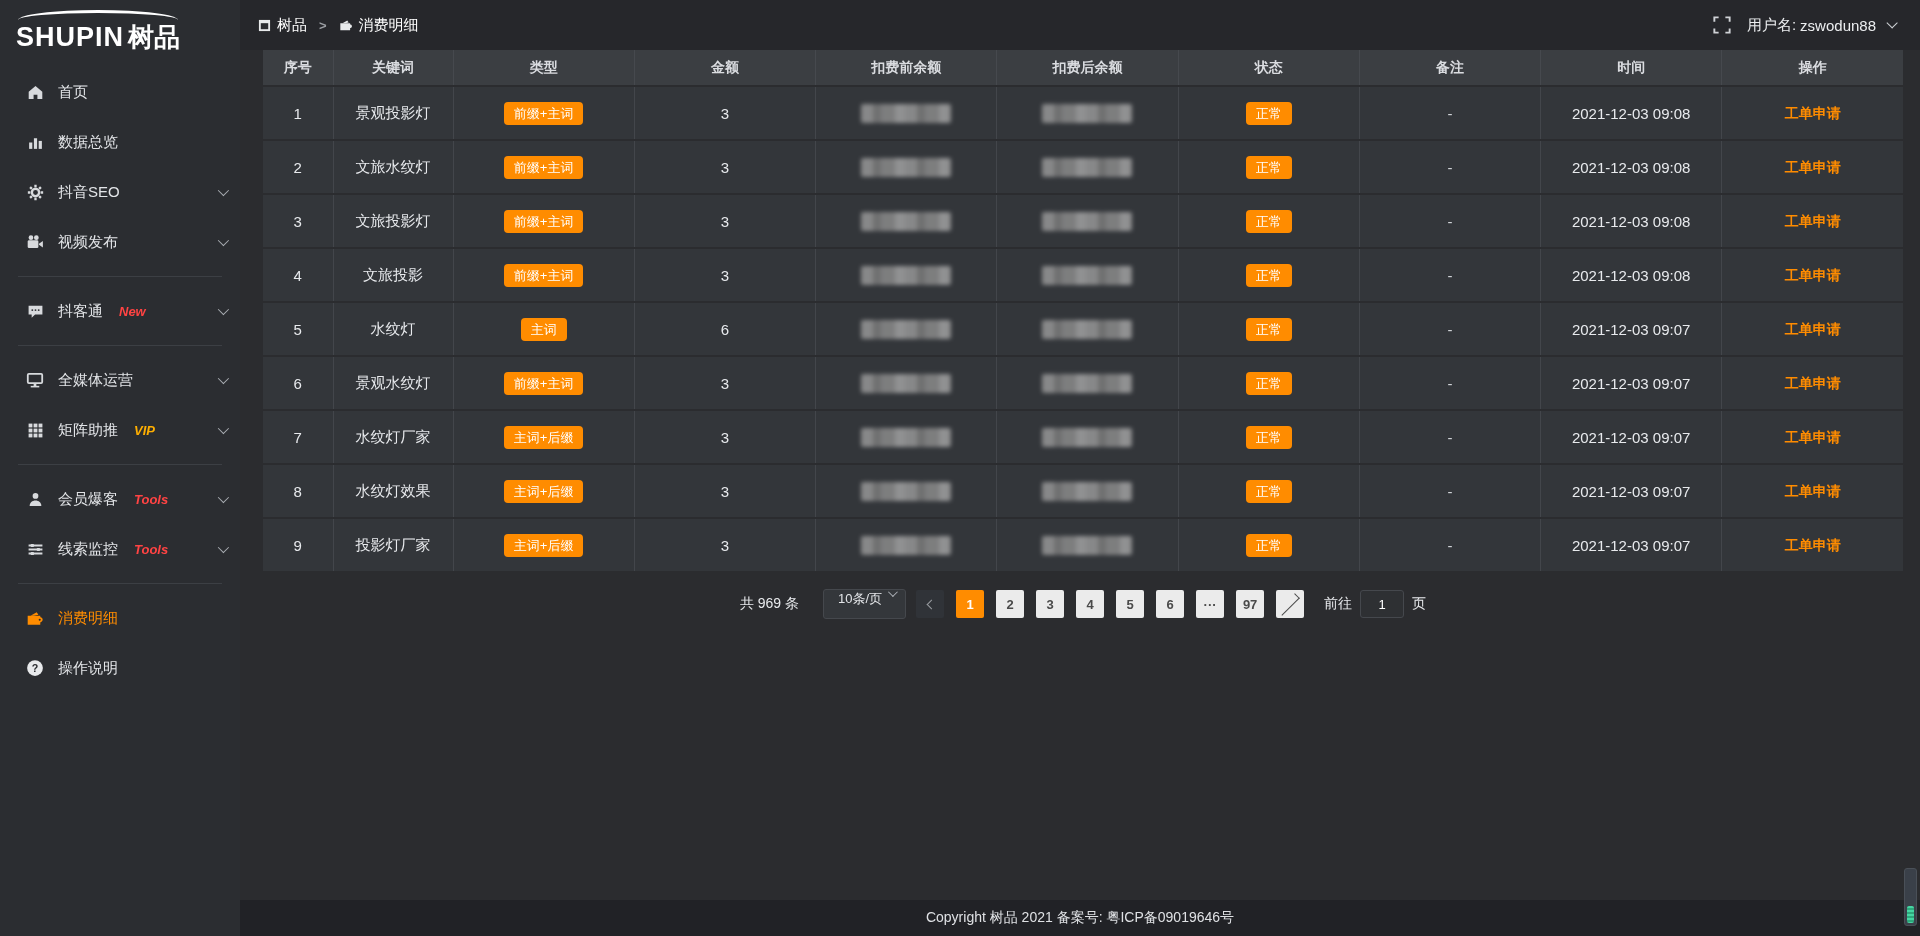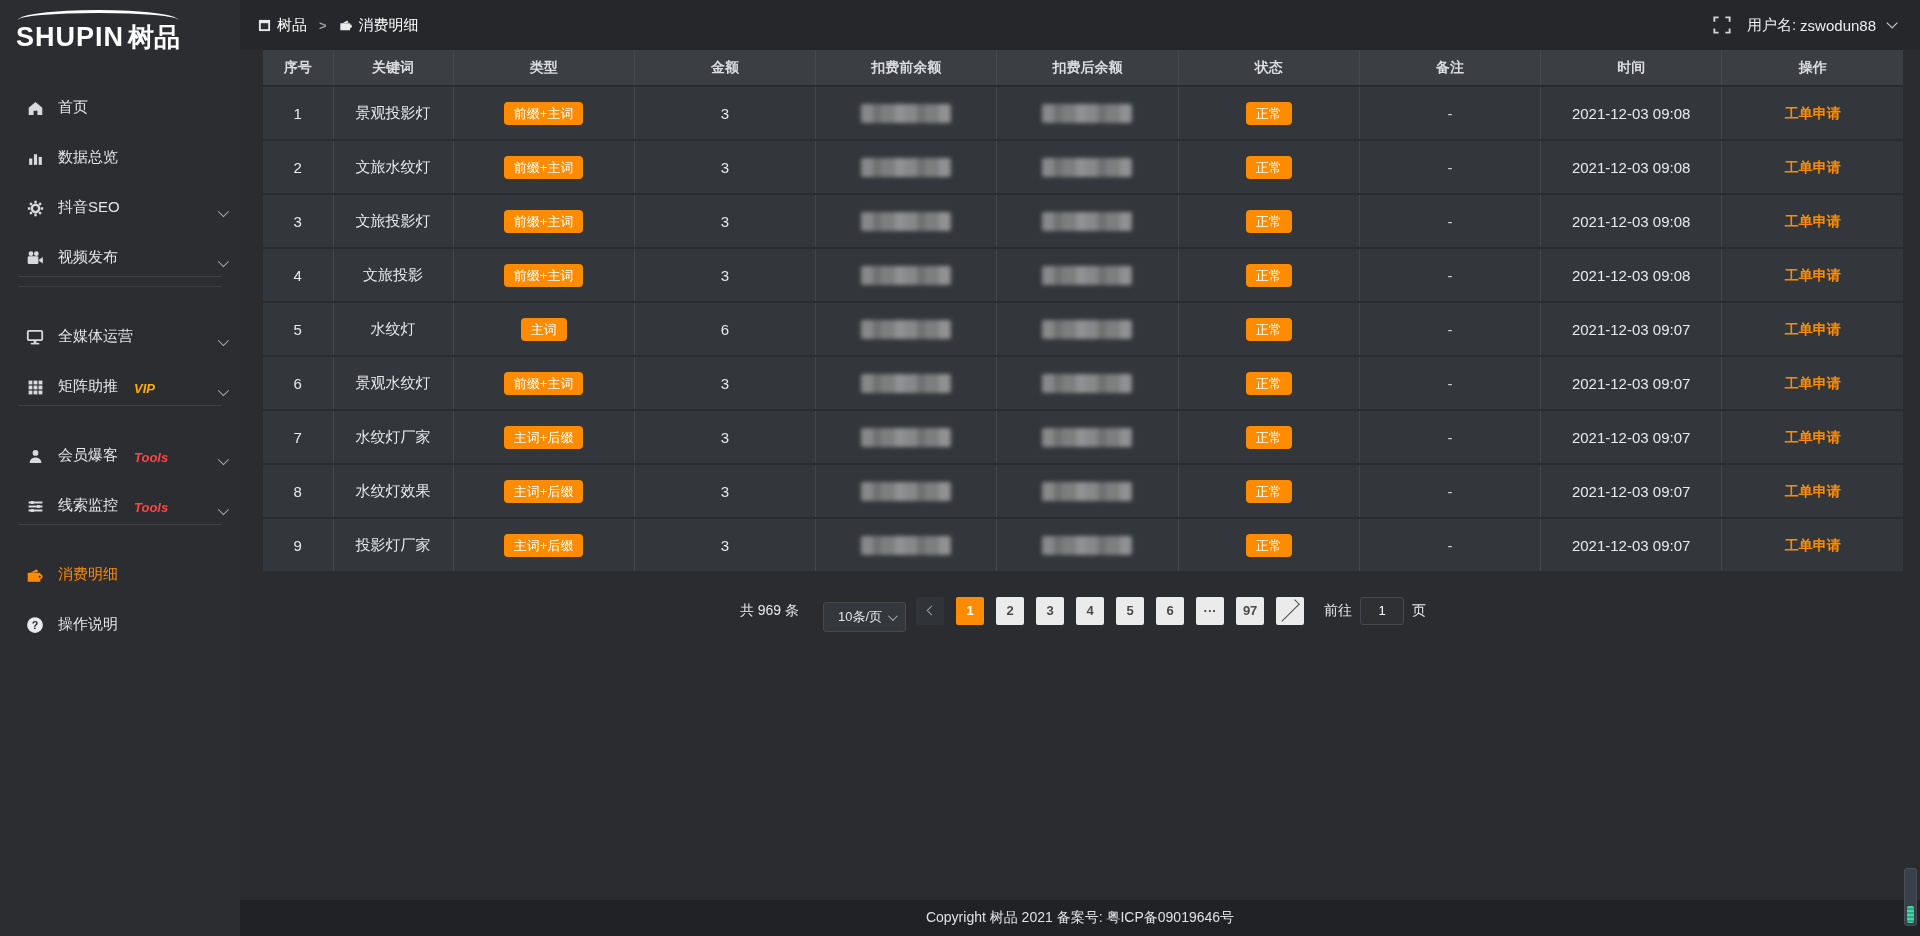--- a/index.html
+++ b/index.html
@@ -9,21 +9,21 @@
     background:#2b2c2f; color:#e6e8ea; display:flex;
   }
   
   .sidebar { width:240px; min-width:240px; height:936px; background:#2b2d31; display:flex; flex-direction:column; }
   .logo { padding:10px 16px 4px 16px; cursor:pointer; }
   .logo-arc { width:160px; height:10px; border-top:3px solid #fff; border-radius:50% 50% 0 0/100% 100% 0 0; margin-left:2px; }
   .logo-text { display:flex; align-items:baseline; gap:4px; }
   .logo-en { font-size:27px; font-weight:800; letter-spacing:1px; color:#fff; }
   .logo-cn { font-size:26px; font-weight:800; color:#fff; }
   .menu { flex:1; padding-top:8px; }
-  .menu-item { height:50px; display:flex; align-items:flex-end; padding:0 14px 0 26px; cursor:pointer; position:relative; }
+  .menu-item { height:50px; display:flex; align-items:center; padding:0 14px 0 26px; cursor:pointer; position:relative; }
   .menu-item .icon { width:18px; height:18px; margin-right:14px; display:inline-flex; align-items:center; justify-content:center; flex:none; }
   .menu-item .label { font-size:15px; color:#e3e5e8; }
   .menu-item.active .label { color:#ff8c00; }
   .badge { font-size:13px; font-style:italic; font-weight:bold; margin-left:16px; }
   .badge-red { color:#ff4343; }
   .badge-gold { color:#ffaf00; }
   .chev { margin-left:auto; width:8px; height:8px; border-right:1.6px solid #a9adb3; border-bottom:1.6px solid #a9adb3; transform:rotate(45deg) translateY(-2px); }
   .divider { height:1px; background:#3c3f44; margin:9px 18px; }
   
   .right { flex:1; display:flex; flex-direction:column; height:936px; }
@@ -46,21 +46,21 @@
   tbody td { height:54px; background:#33363a; text-align:center; font-size:15px; color:#e8eaed; border-right:1px solid #43464b; border-bottom:2px solid #2b2c2f; }
   tbody td:last-child { border-right:none; }
   .tag { display:inline-block; background:#ff8c00; color:#fff; font-size:13px; padding:5px 10px; border-radius:4px; line-height:1; }
   .blur-block { width:90px; height:19px; margin:0 auto; border-radius:2px; filter:blur(2px); opacity:.8;
     background:repeating-linear-gradient(90deg,#9d9d9d 0 12px,#7f7f7f 12px 20px,#909090 20px 34px,#a8a8a8 34px 44px); }
   .action-link { color:#ff8c00; font-size:14px; font-weight:700; cursor:pointer; }
   .remark { color:#cfd2d6; }
   
   .pager { margin-top:16px; display:flex; align-items:center; justify-content:center; gap:8px; font-size:14px; color:#e8eaed; }
   .pager .total { margin-right:16px; }
-  .psize { display:flex; align-items:center; gap:6px; background:#34373b; border:1px solid #45484d; border-radius:3px; height:30px; padding:0 10px 0 14px; font-size:13px; color:#e3e5e8; cursor:pointer;margin-top:13px; }
+  .psize { display:flex; align-items:flex-start; gap:6px; background:#34373b; border:1px solid #45484d; border-radius:3px; height:30px; padding:0 10px 0 14px; font-size:13px; color:#e3e5e8; cursor:pointer; }
   .psize .chev { margin:0; transform:rotate(45deg) translateY(-2px); width:7px; height:7px; }
   .pbtn { min-width:28px; height:28px; border-radius:2px; background:#ebebeb; color:#4a4a4a; font-size:13px; font-weight:600; display:inline-flex; align-items:center; justify-content:center; cursor:pointer; margin:0 2px; }
   .pbtn.active { background:#ff8c00; color:#fff; }
   .pbtn.dark { background:#303338; color:#9a9da2; }
   .arrow { width:7px; height:7px; border-right:1.6px solid currentColor; border-bottom:1.6px solid currentColor; }
   .arrow.left { transform:rotate(135deg); margin-left:3px; }
   .arrow.right { transform:rotate(-45deg); margin-right:3px; }
   .goto { display:flex; align-items:center; gap:8px; margin-left:10px; }
   .goto input { width:44px; height:28px; background:#2e3033; border:1px solid #45484d; border-radius:3px; color:#fff; text-align:center; font-size:13px; font-family:inherit; }
   
@@ -131,20 +131,35 @@
             </g>
           </svg>
         </span>
       <span class="label">视频发布</span>
       <span class="chev"></span>
     </div>
 
     <div class="divider"></div>
 
 
+    <div class="menu-item">
+      <span class="icon">
+          <svg width="17" height="17" viewBox="0 0 16 16">
+            <path d="M1.5 2.5h13v8.4H7.6l-3.2 3v-3H1.5z" fill="#d8dadd"></path>
+            <g fill="#2b2d31">
+              <circle cx="5" cy="6.7" r=".9"></circle>
+              <circle cx="8" cy="6.7" r=".9"></circle>
+              <circle cx="11" cy="6.7" r=".9"></circle>
+            </g>
+          </svg>
+        </span>
+      <span class="label">抖客通</span>
+      <span class="badge badge-red">New</span>
+      <span class="chev"></span>
+    </div>
 
     <div class="divider"></div>
 
     <div class="menu-item">
       <span class="icon">
           <svg width="18" height="18" viewBox="0 0 16 16">
             <g stroke="#d8dadd" stroke-width="1.6" fill="none">
               <rect x="1.6" y="2.6" width="12.8" height="8.2" rx="1"></rect>
             </g>
             <g fill="#d8dadd">

